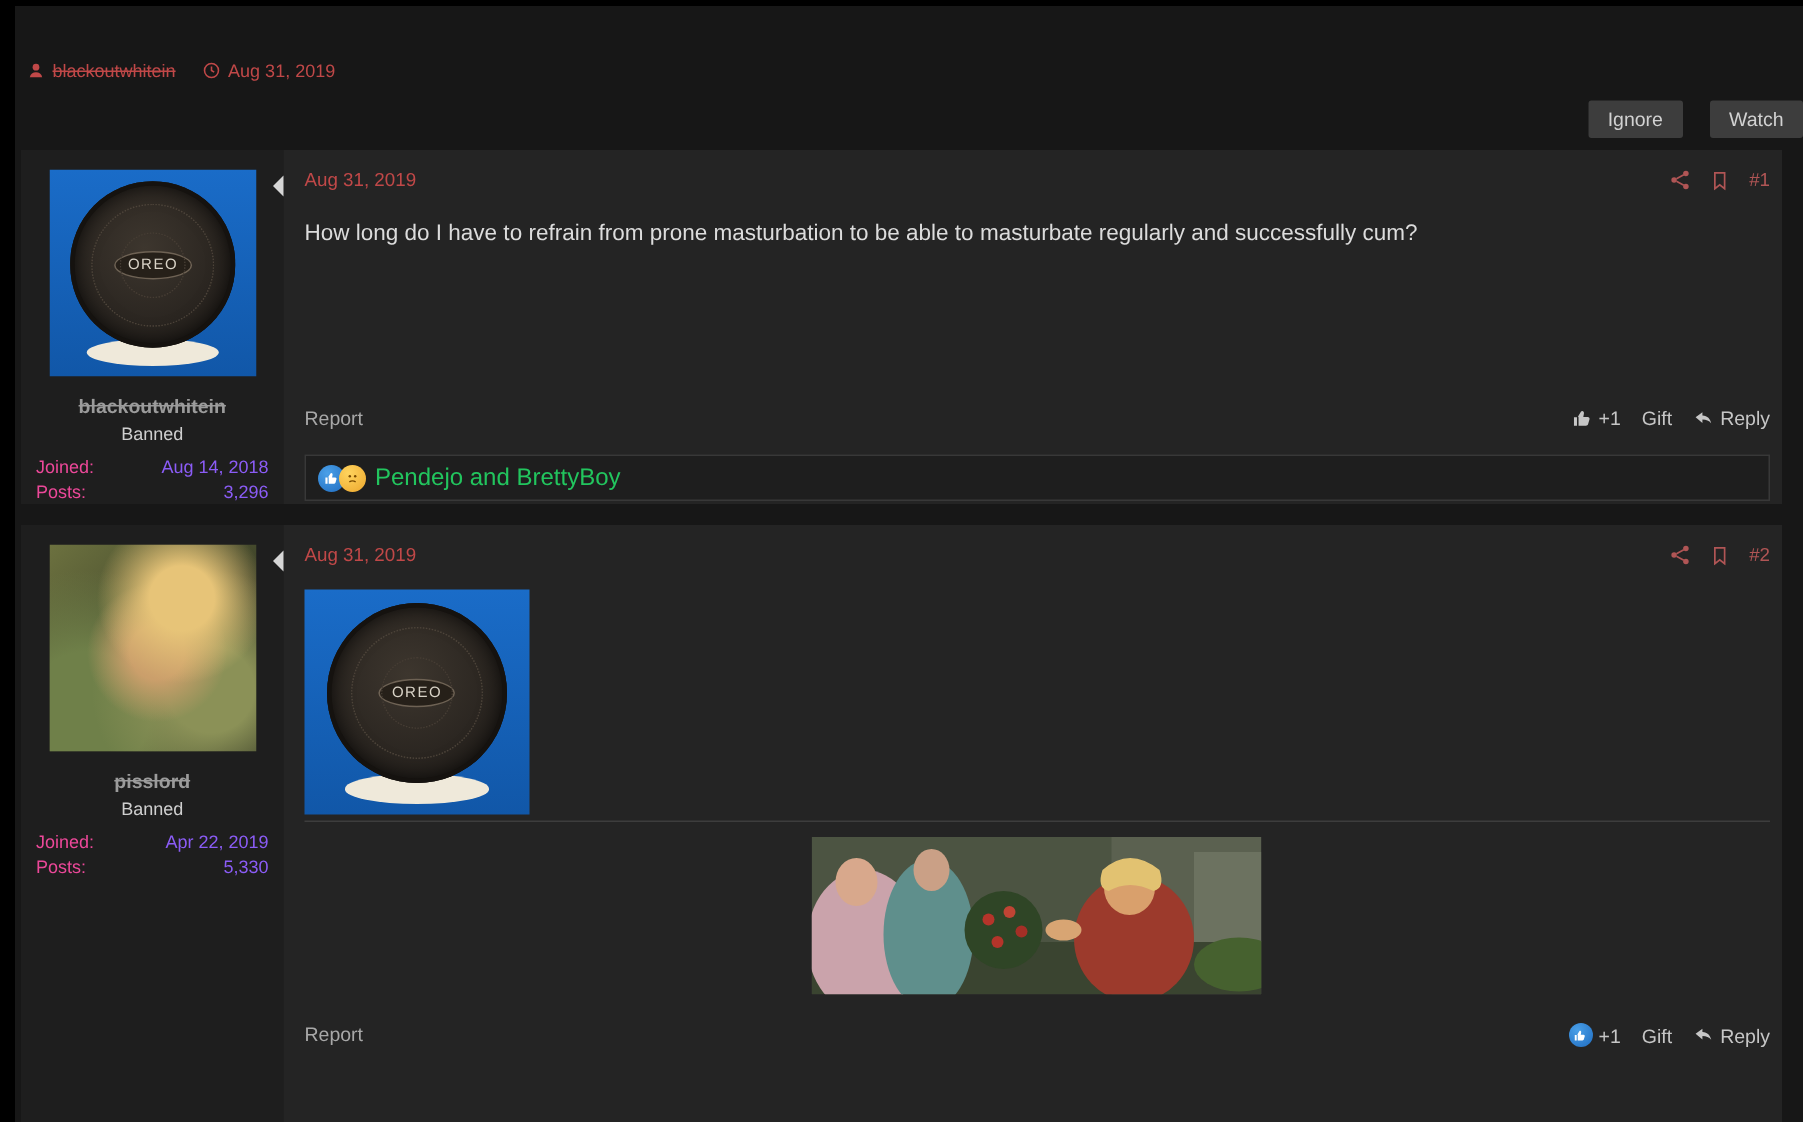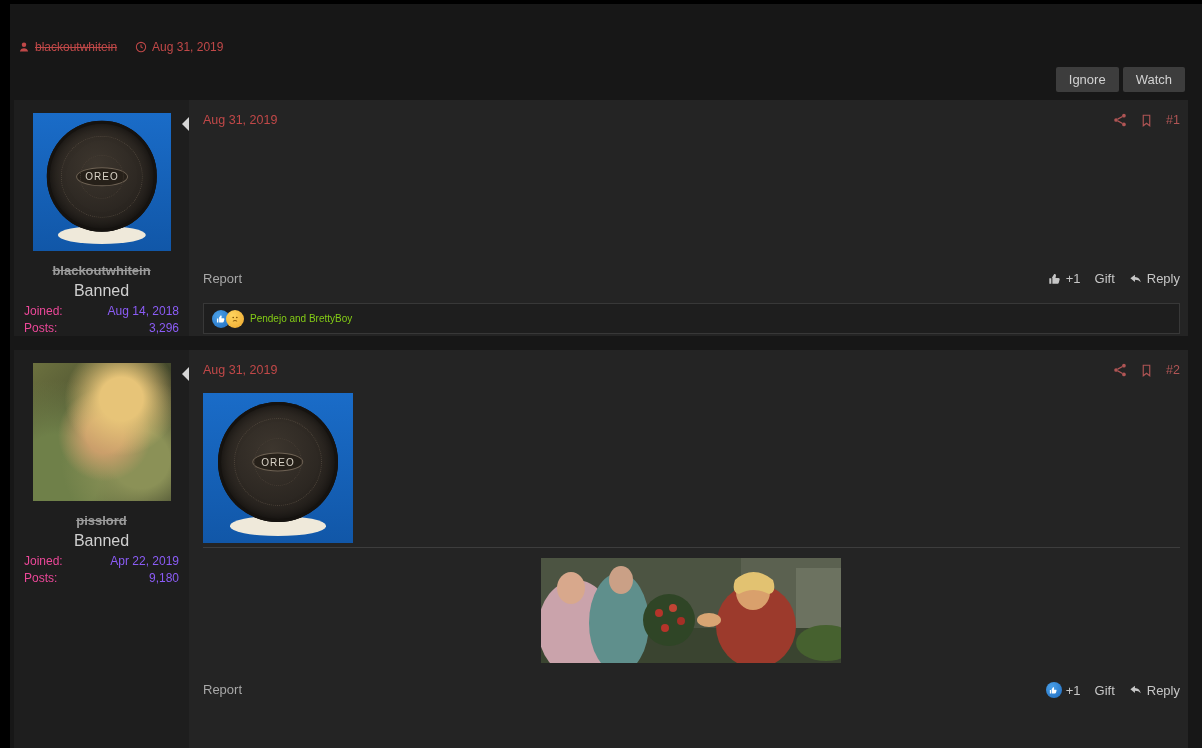--- a/index.html
+++ b/index.html
@@ -6,32 +6,32 @@
   html,body{width:1202px;height:748px;background:#000;font-family:"Liberation Sans",sans-serif;overflow:hidden}
   body{position:relative;color:#ddd}
   .page{position:absolute;left:10px;top:4px;width:1192px;height:744px;background:#171717;overflow:hidden}
 
   .page-title{position:absolute;left:6px;top:2px;font-size:19px;font-weight:400;color:#e9e9e9;letter-spacing:.2px}
   .thread-meta{position:absolute;left:8px;top:36px;display:flex;align-items:center;gap:5px;font-size:12px;color:#c04848}
   .thread-meta .sep{width:8px}
   .strike{text-decoration:line-through}
   a{text-decoration:none;color:inherit}
 
-  .topbar-actions{position:absolute;top:63px;right:17px;display:flex;gap:4px}
+  .topbar-actions{position:absolute;top:63px;right:0;display:flex;gap:18px}
   .btn{background:#3d3d3d;color:#d2d2d2;font-size:13px;padding:5px 13px;border:0;border-radius:2px;cursor:pointer;font-family:inherit}
 
   .post{position:absolute;left:4px;width:1174px}
   .post-1{top:96px;height:236px}
   .post-2{top:346px;height:402px}
   .user-cell{position:absolute;left:0;top:0;width:175px;height:100%;background:#1e1e1e}
   .msg-cell{position:absolute;left:175px;top:0;right:0;height:100%;background:#242424}
 
   .avatar{position:absolute;left:19px;top:13px;width:138px;height:138px;overflow:hidden;cursor:pointer}
   .username{position:absolute;left:0;right:0;top:163px;text-align:center;font-size:13px;font-weight:bold;color:#9b9b9b;cursor:pointer}
-  .banned{position:absolute;left:0;right:0;top:182px;text-align:center;font-size:16px;color:#cfcfcf}
+  .banned{position:absolute;left:0;right:0;top:182px;text-align:center;font-size:12px;color:#cfcfcf}
   .u-row{position:absolute;left:10px;right:10px;display:flex;justify-content:space-between;font-size:12px}
   .u-row .lab{color:#ec4899}
   .u-row .val{color:#8b5cf6}
   .row-joined{top:204px}
   .row-posts{top:221px}
 
   .pointer{position:absolute;left:-7px;top:17px;width:0;height:0;border-top:7px solid transparent;border-bottom:7px solid transparent;border-right:7px solid #d6d6d6}
 
   .post-head{position:absolute;left:14px;right:8px;top:13px;display:flex;align-items:center;font-size:12.5px;color:#c04848}
   .head-icons{margin-left:auto;display:flex;align-items:center;gap:13px;color:#b05555;font-size:12.5px}
@@ -43,21 +43,21 @@
   .post-1 .post-foot{top:171px}
   .post-2 .post-foot{top:332px}
   .foot-left{color:#a8a8a8;cursor:pointer}
   .foot-right{margin-left:auto;display:flex;align-items:center;gap:14px}
   .foot-item{display:flex;align-items:center;gap:4px}
   .clickable{cursor:pointer}
 
   .reactions{position:absolute;left:14px;right:8px;height:31px;background:#1e1e1e;border:1px solid #383838;display:flex;align-items:center;padding:0 8px;gap:6px;cursor:pointer}
   .post-1 .reactions{top:203px}
   .post-2 .reactions{top:364px;height:30px}
-  .reactions .txt{font-size:10px;color:#84cc16}
+  .reactions .txt{font-size:16px;color:#22c55e}
   .badge{width:18px;height:18px;border-radius:50%;display:flex;align-items:center;justify-content:center;flex:0 0 auto}
   .badge-like{background:radial-gradient(circle at 35% 30%,#4aa0e8,#1f6cc0)}
   .badge-wow{background:radial-gradient(circle at 35% 30%,#ffd45e,#eda72d)}
   .badge-stack{display:flex}
   .badge-stack .badge + .badge{margin-left:-4px}
 
   
   .oreo{position:relative;background:linear-gradient(180deg,#1a6cc8,#1157a8);width:100%;height:100%}
   .oreo .cream{position:absolute;left:50%;bottom:5%;transform:translateX(-50%);width:64%;height:13%;background:#efe9da;border-radius:50%}
   .oreo .cookie{position:absolute;left:50%;top:46%;transform:translate(-50%,-50%);width:80%;height:80%;border-radius:50%;
@@ -146,20 +146,21 @@
           </span>
           <span class="ic">
             <svg viewBox="0 0 16 16" width="13" height="13">
                 <path d="M4 1.5h8v13L8 11.3l-4 3.2z" fill="none" stroke="currentColor" stroke-width="1.4"></path>
               </svg>
           </span>
           <a>#1</a>
         </div>
       </div>
 
+      <div class="post-body">How long do I have to refrain from prone masturbation to be able to masturbate regularly and successfully cum?</div>
 
       <div class="post-foot">
         <a class="foot-left">Report</a>
         <div class="foot-right">
           <span class="foot-item">
             <span>
               <svg viewBox="0 0 16 16" width="14" height="14" fill="currentColor">
                   <path d="M1.5 7h2.3v6.5H1.5zM5 13.5h5.6c.8 0 1.5-.55 1.7-1.3l1.05-3.6c.25-.9-.4-1.8-1.35-1.8H8.6l.5-2.6C9.3 3 8.6 2.2 7.8 2.2c-.35 0-.7.2-.9.5L4.6 6.4 5 7z"></path>
                 </svg>
             </span>
@@ -203,21 +204,21 @@
         <div class="elf-avatar"></div>
       </div>
       <a class="username strike">pisslord</a>
       <div class="banned">Banned</div>
       <div class="u-row row-joined">
         <span class="lab">Joined:</span>
         <span class="val">Apr 22, 2019</span>
       </div>
       <div class="u-row row-posts">
         <span class="lab">Posts:</span>
-        <span class="val">9,180</span>
+        <span class="val">5,330</span>
       </div>
     </aside>
 
     <div class="msg-cell">
       <div class="pointer"></div>
       <div class="post-head">
         <a>Aug 31, 2019</a>
         <div class="head-icons">
           <span class="ic">
             <svg viewBox="0 0 16 16" width="14" height="14" fill="currentColor">

